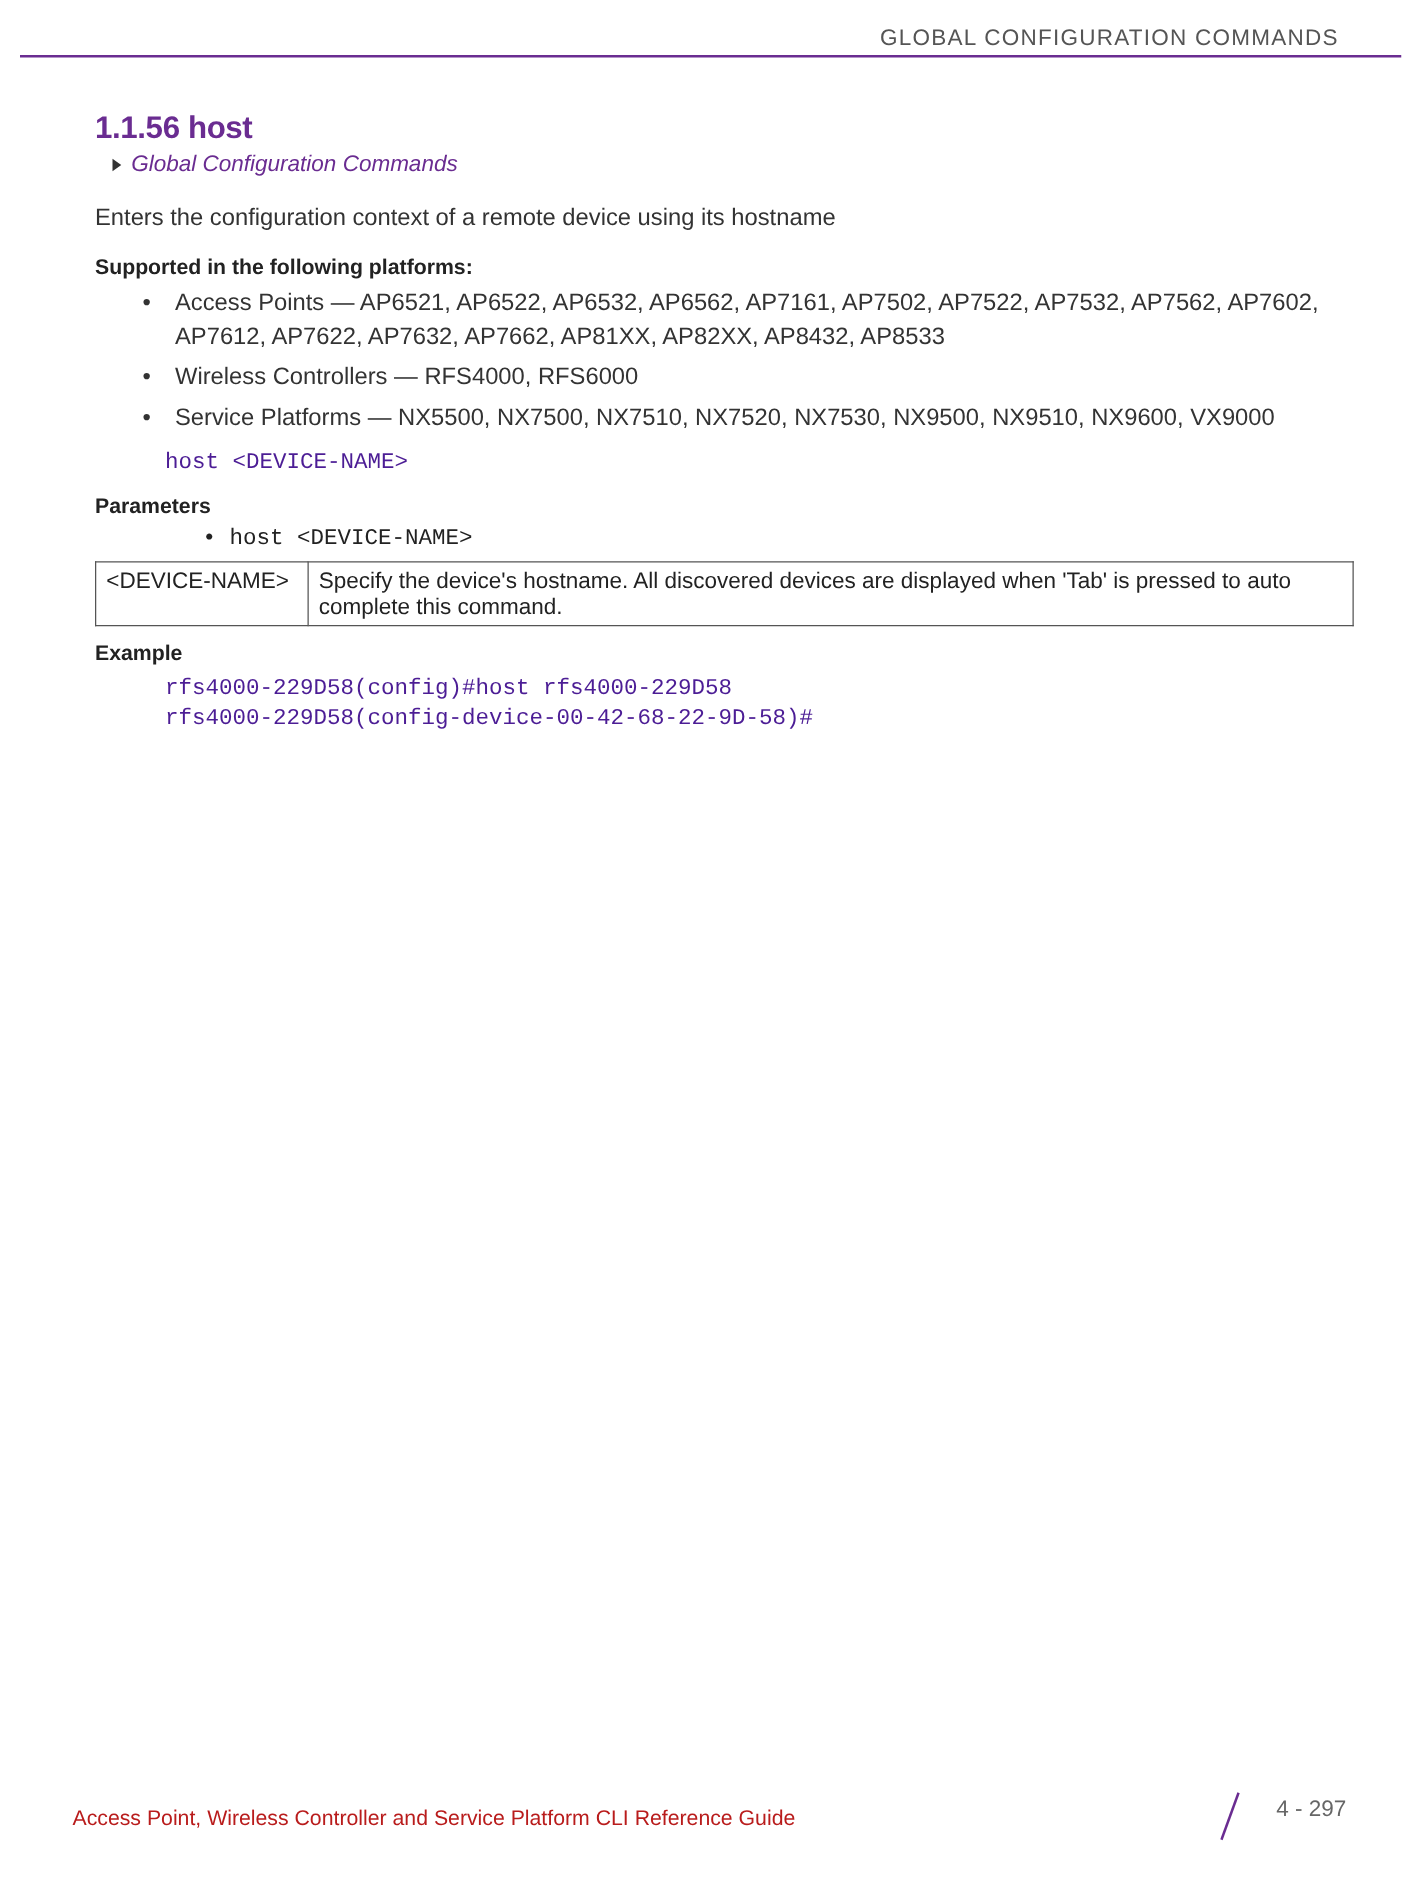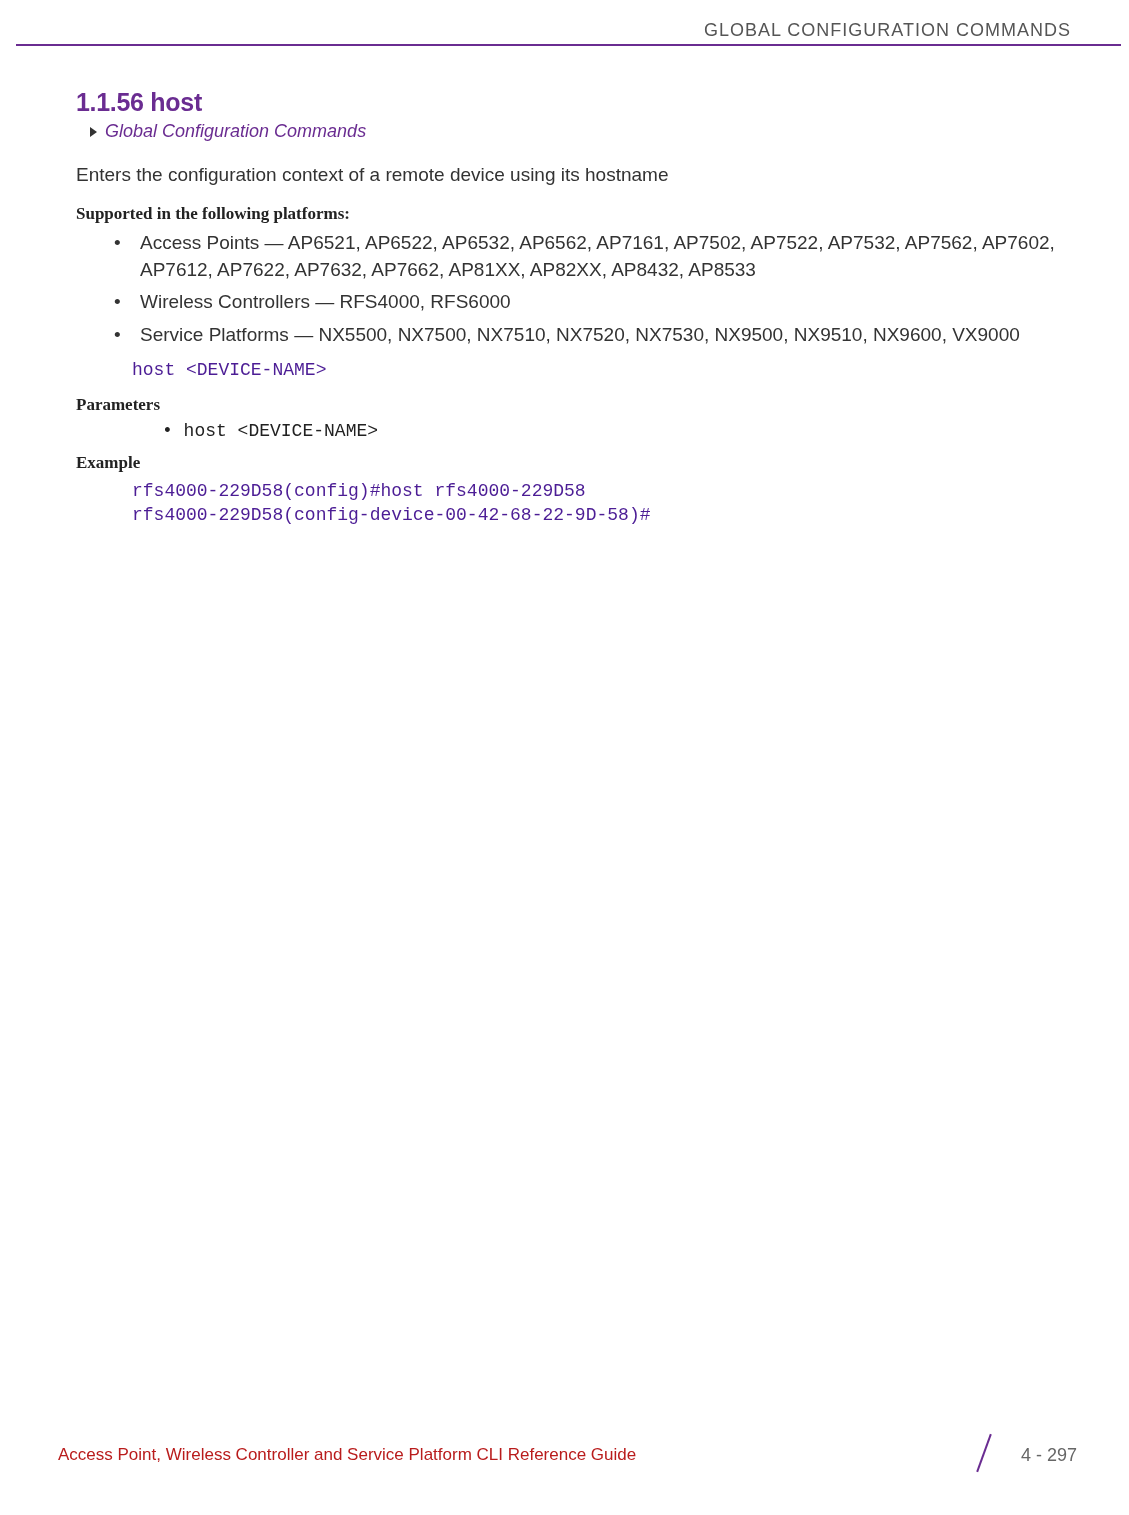--- a/index.html
+++ b/index.html
@@ -66,21 +66,20 @@
       font-size: 19px;
       color: #333;
       margin-bottom: 18px;
     }
     .subhead {
       font-weight: 700;
       font-size: 17px;
       color: #222;
       margin-top: 12px;
       margin-bottom: 6px;
-      font-family: Liberation Serif, serif;
     }
     .bullet-list {
       list-style: none;
       padding-left: 36px;
       margin-bottom: 10px;
     }
     .bullet-list li {
       position: relative;
       font-size: 19px;
       color: #333;
@@ -130,21 +129,21 @@
       right: 50px;
       display: flex;
       align-items: center;
       justify-content: space-between;
       font-size: 17px;
       color: #555;
     }
     .footer-title { color: #b91c1c; }
     .footer-page-wrap {
       display: flex;
-      align-items: center;
+      align-items: flex-start;
       gap: 18px;
     }
     .slash-icon {
       width: 28px;
       height: 36px;
       position: relative;
     }
     .slash-icon::before {
       content: "";
       position: absolute;
@@ -179,20 +178,28 @@
     <li>Access Points — AP6521, AP6522, AP6532, AP6562, AP7161, AP7502, AP7522, AP7532, AP7562, AP7602, AP7612, AP7622, AP7632, AP7662, AP81XX, AP82XX, AP8432, AP8533</li>
     <li>Wireless Controllers — RFS4000, RFS6000</li>
     <li>Service Platforms — NX5500, NX7500, NX7510, NX7520, NX7530, NX9500, NX9510, NX9600, VX9000</li>
   </ul>
 
   <div class="code-block">host &lt;DEVICE-NAME&gt;</div>
 
   <div class="subhead">Parameters</div>
   <div class="param-line">• host &lt;DEVICE-NAME&gt;</div>
 
+  <table class="param-table">
+    <tbody>
+        <tr>
+      <td>&lt;DEVICE-NAME&gt;</td>
+      <td>Specify the device's hostname. All discovered devices are displayed when 'Tab' is pressed to auto complete this command.</td>
+    </tr>
+  </tbody>
+    </table>
 
   <div class="subhead">Example</div>
   <div class="code-block">rfs4000-229D58(config)#host rfs4000-229D58
 rfs4000-229D58(config-device-00-42-68-22-9D-58)#</div>
 
 </div>
 
 <div class="footer">
   <span class="footer-title">Access Point, Wireless Controller and Service Platform CLI Reference Guide</span>
   <span class="footer-page-wrap">

